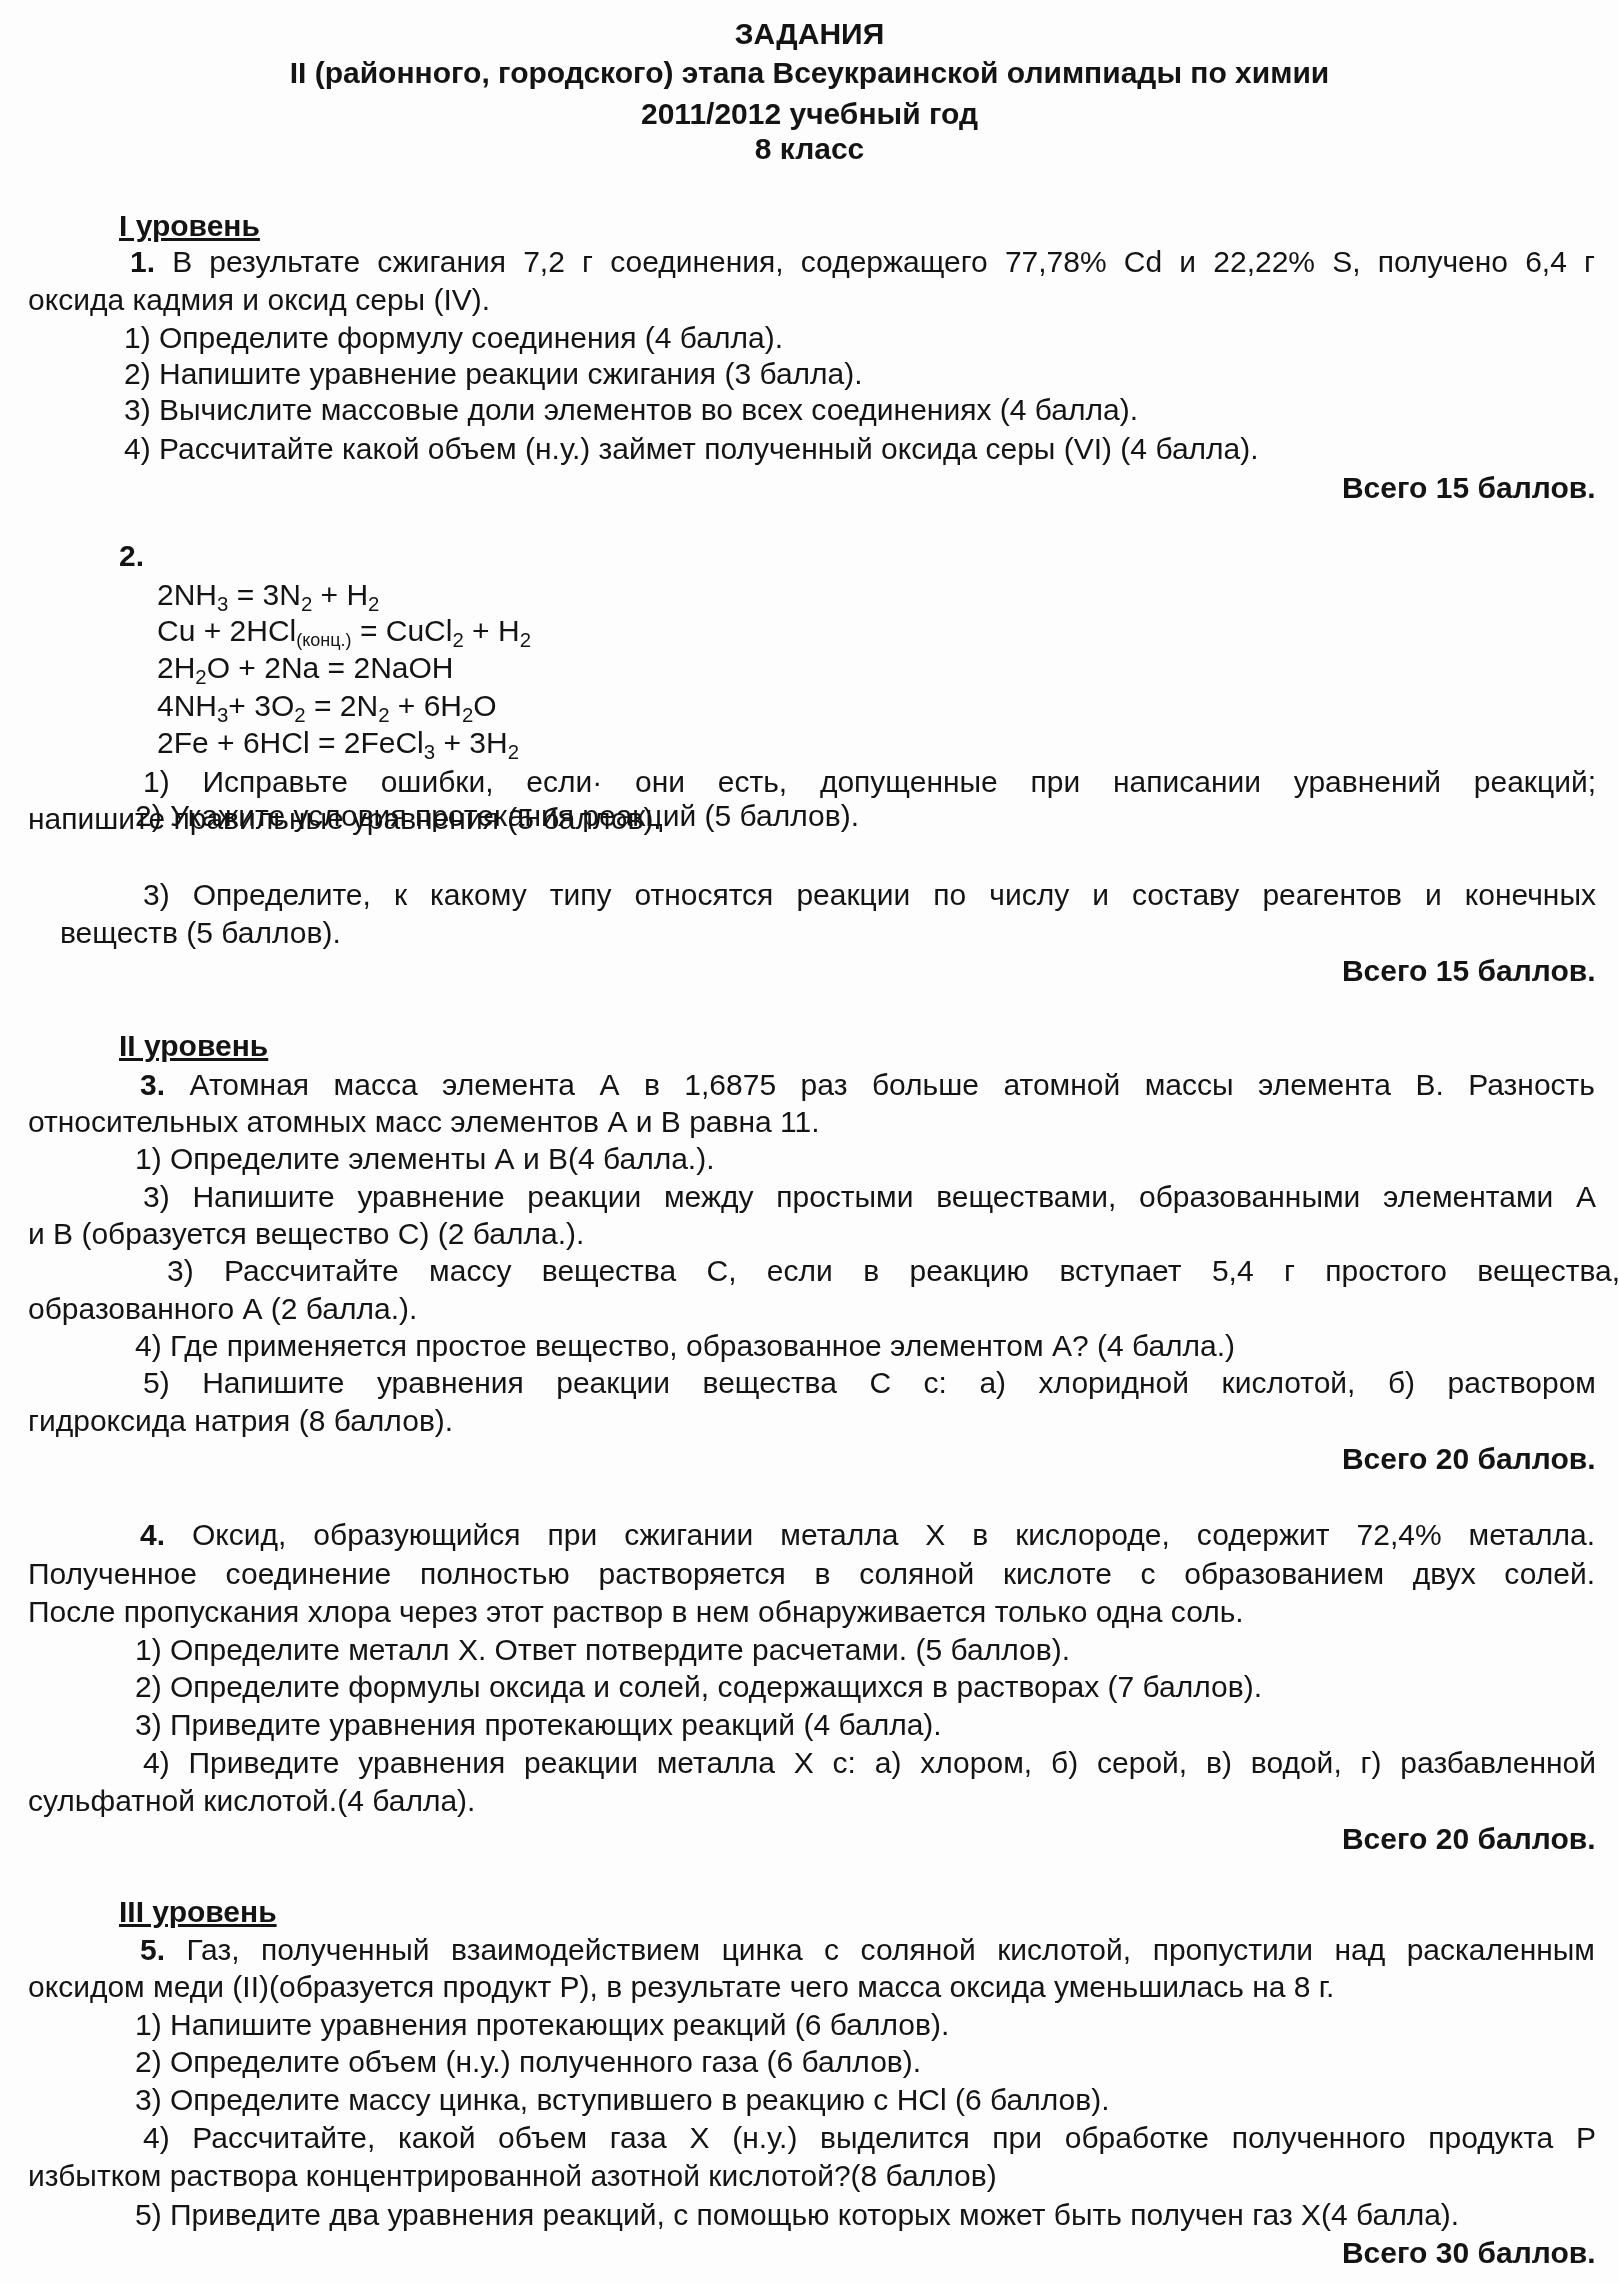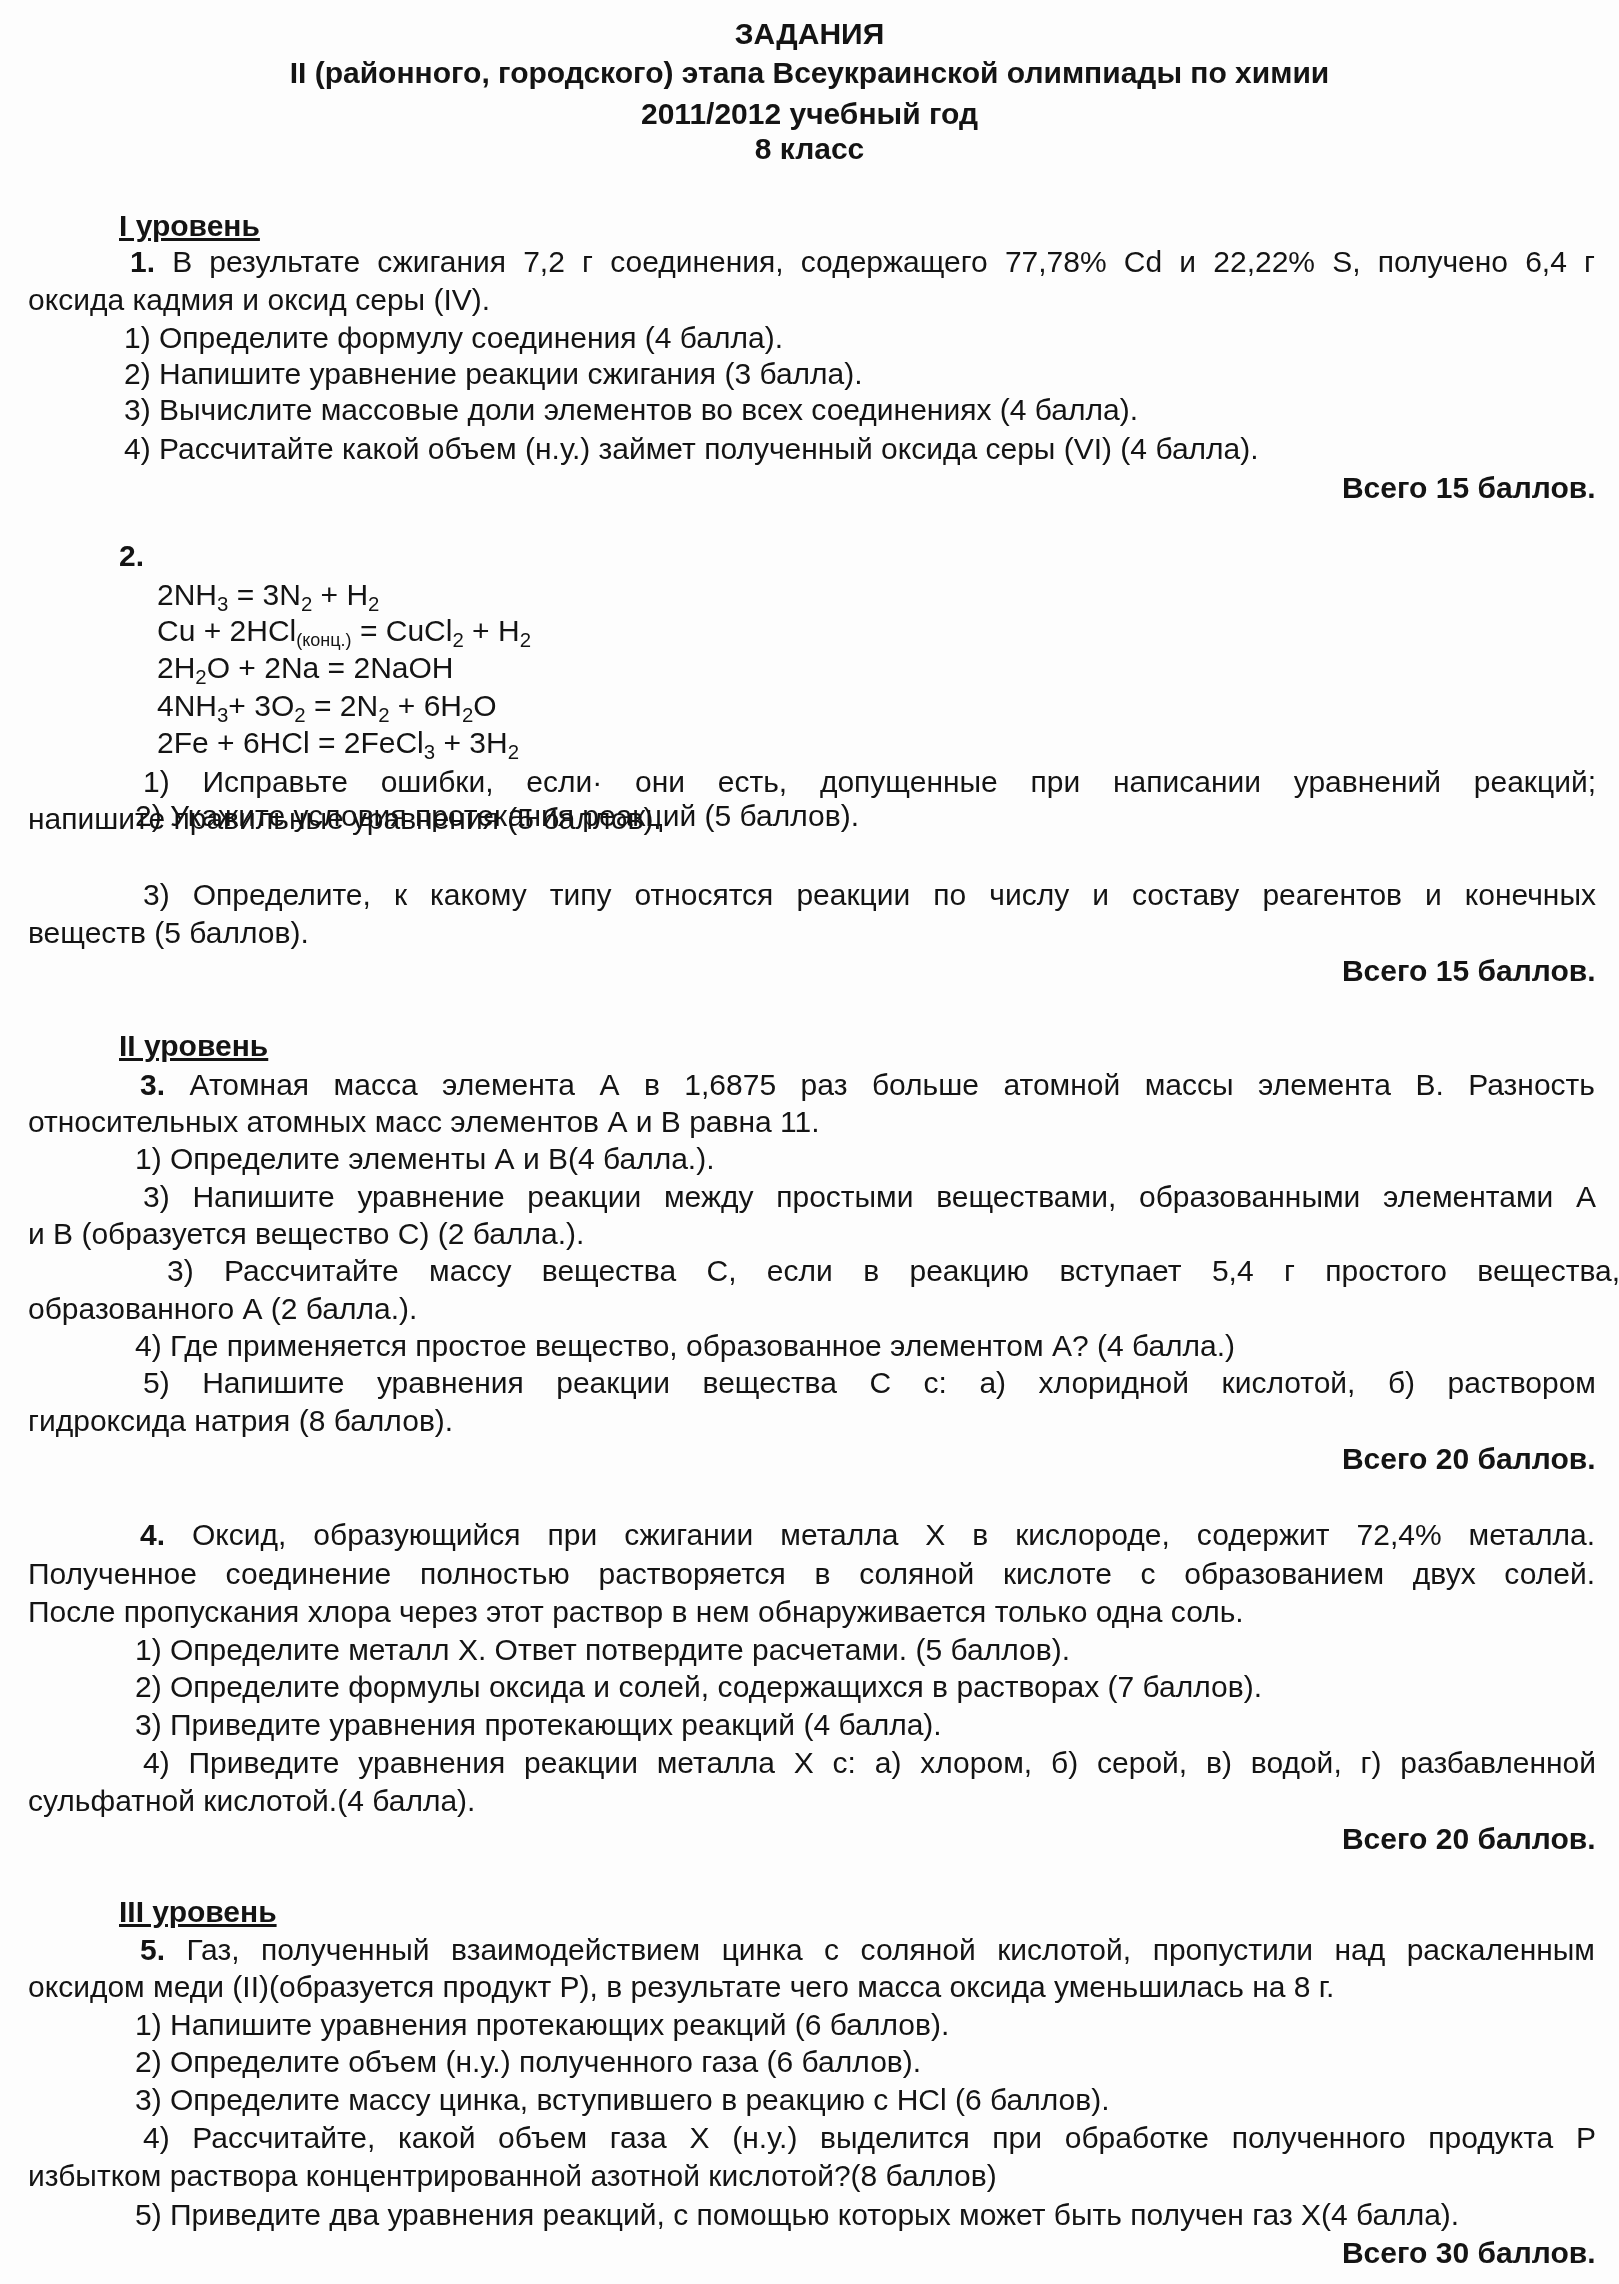--- a/index.html
+++ b/index.html
@@ -39,21 +39,21 @@
 <div class="line eq" style="top:577px;"><span>2NH</span><sub>3</sub><span> = 3N</span><sub>2</sub><span> + H</span><sub>2</sub></div>
 <div class="line eq" style="top:613px;"><span>Cu + 2HCl</span><sub style="font-size:0.6em;">(конц.)</sub><span> = CuCl</span><sub>2</sub><span> + H</span><sub>2</sub></div>
 <div class="line eq" style="top:650px;"><span>2H</span><sub>2</sub><span>O + 2Na = 2NaOH</span></div>
 <div class="line eq" style="top:688px;"><span>4NH</span><sub>3</sub><span>+ 3O</span><sub>2</sub><span> = 2N</span><sub>2</sub><span> + 6H</span><sub>2</sub><span>O</span></div>
 <div class="line eq" style="top:725px;"><span>2Fe + 6HCl = 2FeCl</span><sub>3</sub><span> + 3H</span><sub>2</sub></div>
 
 <div class="line full" style="top:764px; left:143px; width:1453px;">1) Исправьте  ошибки, если· они есть, допущенные при написании уравнений реакций;</div>
 <div class="line cont" style="top:801px;">напишите правильные уравнения (5 баллов).</div>
 <div class="line ind2" style="top:798px;">2) Укажите условия протекания реакций (5 баллов).</div>
 <div class="line full" style="top:877px; left:143px; width:1453px;">3) Определите, к какому типу относятся реакции по числу и составу реагентов и конечных</div>
-<div class="line cont" style="top:915px;">веществ (5 баллов).</div>
+<div class="line cont" style="top:915px;margin-left:32px;">веществ (5 баллов).</div>
 <div class="line total" style="top:953px;">Всего 15 баллов.</div>
 
 <div class="line level" style="top:1028px;">II уровень</div>
 
 <div class="line full" style="top:1067px;"><span style="padding-left:112px;"></span><b>3.</b><span> Атомная масса элемента А в 1,6875 раз больше атомной массы элемента В. Разность</span></div>
 <div class="line cont" style="top:1104px;">относительных атомных масс элементов А и В равна 11.</div>
 <div class="line ind2" style="top:1141px;">1) Определите элементы А и В(4 балла.).</div>
 <div class="line full" style="top:1179px; left:143px; width:1453px;">3) Напишите уравнение реакции между простыми веществами, образованными элементами А</div>
 <div class="line cont" style="top:1216px;">и В (образуется вещество С) (2 балла.).</div>
 <div class="line full" style="top:1253px; left:143px; width:1453px;margin-left:24px;">3) Рассчитайте массу вещества С, если в реакцию вступает 5,4 г простого вещества,</div>

